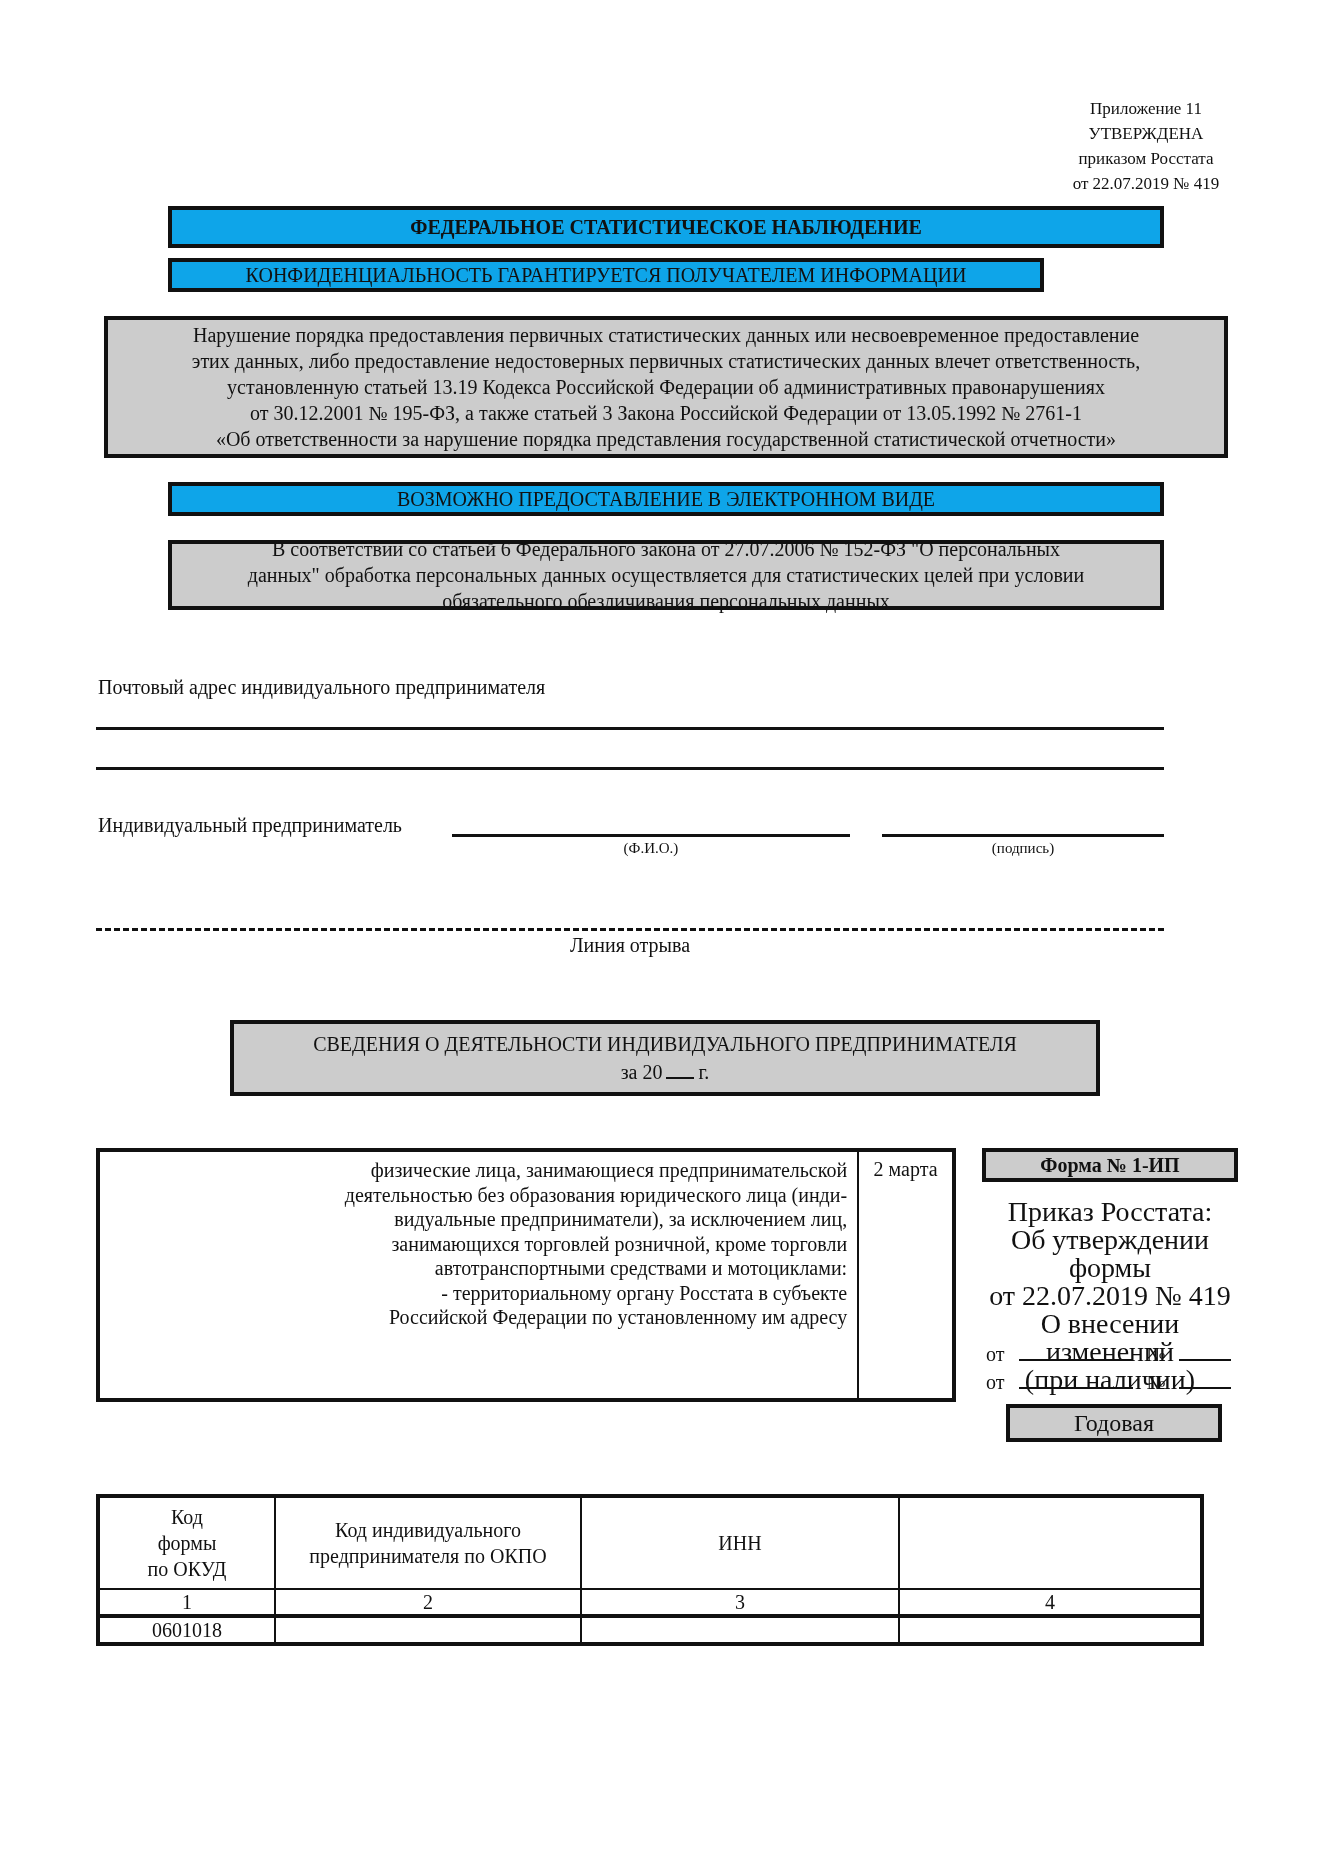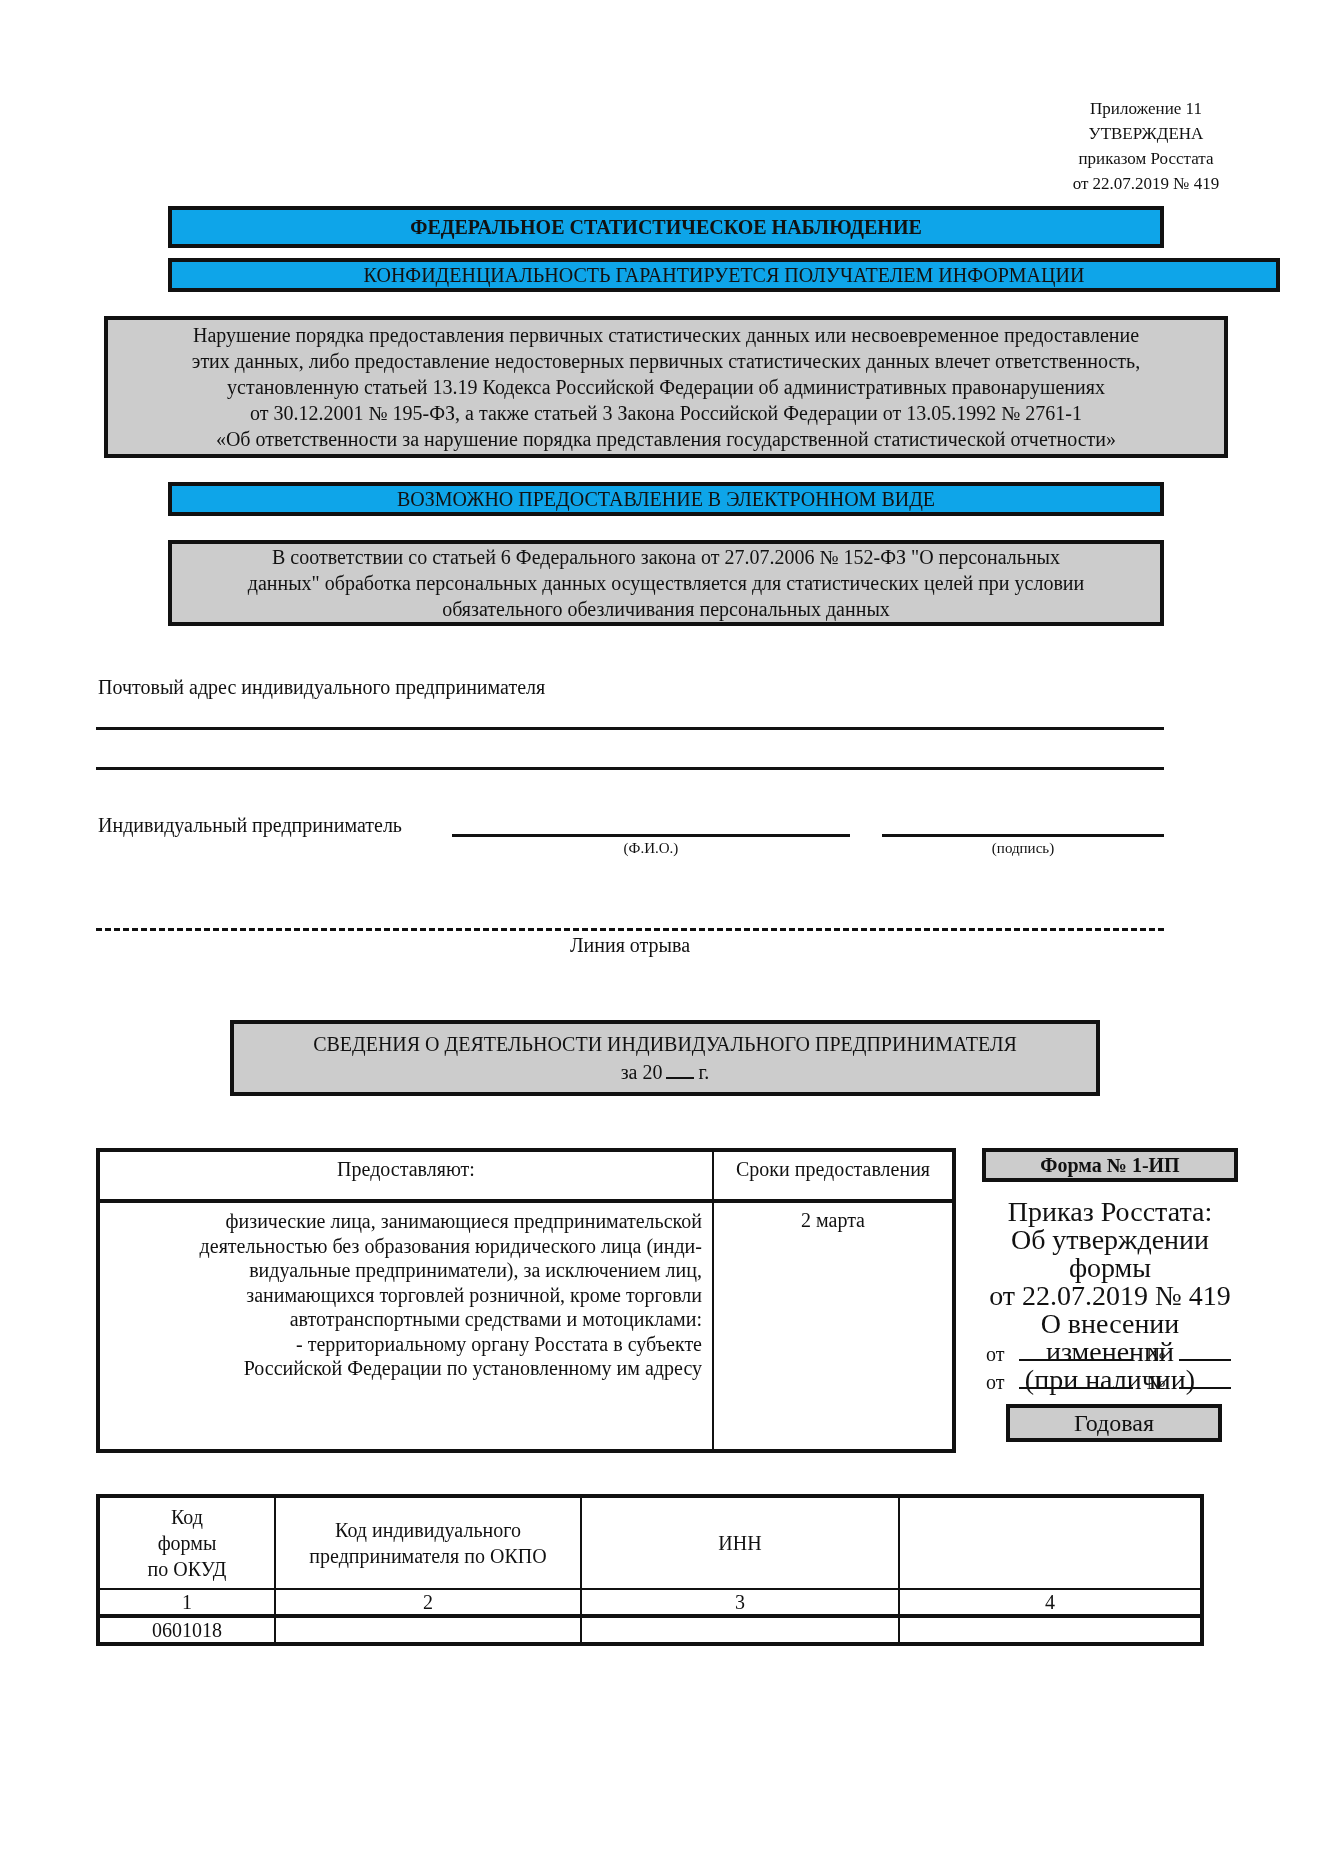--- a/index.html
+++ b/index.html
@@ -54,37 +54,37 @@
   <div>Приложение 11</div>
   <div>УТВЕРЖДЕНА</div>
   <div>приказом Росстата</div>
   <div>от 22.07.2019 № 419</div>
 </div>
 
 <div class="box white banner-title" style="left:168px; top:206px; width:996px; height:42px;">
   <span>ФЕДЕРАЛЬНОЕ СТАТИСТИЧЕСКОЕ НАБЛЮДЕНИЕ</span>
 </div>
 
-<div class="box white banner-text" style="left:168px; top:258px; width:1112px; height:34px;">
+<div class="box white banner-text" style="left:168px; top:258px; width:876px; height:34px;">
   <span>КОНФИДЕНЦИАЛЬНОСТЬ ГАРАНТИРУЕТСЯ ПОЛУЧАТЕЛЕМ ИНФОРМАЦИИ</span>
 </div>
 
 <div class="box gray multi" style="left:104px; top:316px; width:1124px; height:142px;">
   <div>Нарушение порядка предоставления первичных статистических данных или несвоевременное предоставление</div>
   <div>этих данных, либо предоставление недостоверных первичных статистических данных влечет ответственность,</div>
   <div>установленную статьей 13.19 Кодекса Российской Федерации об административных правонарушениях</div>
   <div>от 30.12.2001 № 195-ФЗ, а также статьей 3 Закона Российской Федерации от 13.05.1992 № 2761-1</div>
   <div>«Об ответственности за нарушение порядка представления государственной статистической отчетности»</div>
 </div>
 
 <div class="box white banner-text" style="left:168px; top:482px; width:996px; height:34px;">
   <span>ВОЗМОЖНО ПРЕДОСТАВЛЕНИЕ В ЭЛЕКТРОННОМ ВИДЕ</span>
 </div>
 
-<div class="box gray multi" style="left:168px; top:540px; width:996px; height:86px;">
+<div class="box gray multi" style="left:168px; top:540px; width:996px; height:70px;">
   <div>В соответствии со статьей 6 Федерального закона от 27.07.2006 № 152-ФЗ "О персональных</div>
   <div>данных" обработка персональных данных осуществляется для статистических целей при условии</div>
   <div>обязательного обезличивания персональных данных</div>
 </div>
 
 <div class="abs label" style="left:98px; top:676px;">Почтовый адрес индивидуального предпринимателя</div>
 <div class="line" style="left:96px; top:727px; width:1068px;"></div>
 <div class="line" style="left:96px; top:767px; width:1068px;"></div>
 
 <div class="abs label" style="left:98px; top:814px;">Индивидуальный предприниматель</div>
@@ -98,24 +98,20 @@
 
 <div class="box gray multi" style="left:230px; top:1020px; width:870px; height:76px; line-height:28px;">
   <div>СВЕДЕНИЯ О ДЕЯТЕЛЬНОСТИ ИНДИВИДУАЛЬНОГО ПРЕДПРИНИМАТЕЛЯ</div>
   <div>
     <span>за 20</span><span class="blank" style="width:28px; margin:0 4px;"></span><span>г.</span>
   </div>
 </div>
 
 <table class="t-main">
   <tbody>
-      <tr>
-    <th style="width:610px;">Предоставляют:</th>
-    <th>Сроки предоставления</th>
-  </tr>
   <tr>
     <td class="who">
       <div>физические лица, занимающиеся предпринимательской</div>
       <div>деятельностью без образования юридического лица (инди-</div>
       <div>видуальные предприниматели), за исключением лиц,</div>
       <div>занимающихся торговлей розничной, кроме торговли</div>
       <div>автотранспортными средствами и мотоциклами:</div>
       <div class="indent1">- территориальному органу Росстата в субъекте</div>
       <div class="indent2">Российской Федерации по установленному им адресу</div>
     </td>

